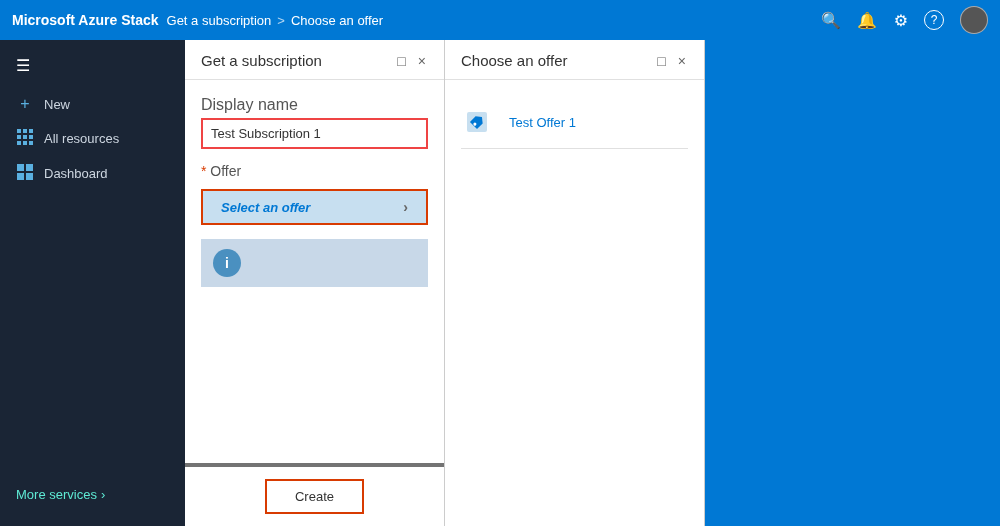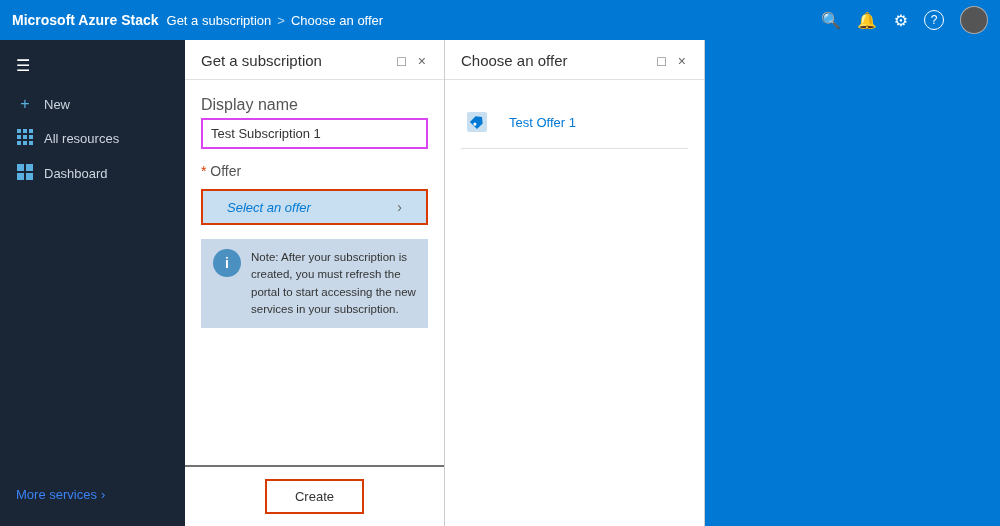--- a/index.html
+++ b/index.html
@@ -91,21 +91,21 @@
     }
     .sidebar-item.new-item .icon {
       color: #5aa0d0;
       font-size: 14px;
     }
     .more-services {
       display: flex;
       align-items: center;
       gap: 4px;
       padding: 8px 16px;
-      color: #3b82f6;
+      color: #5eead4;
       font-size: 13px;
       cursor: pointer;
       margin-top: auto;
       margin-bottom: 16px;
     }
 
     
     .content-area {
       flex: 1;
       background: #e5e5e5;
@@ -161,36 +161,37 @@
     .field-group {
       display: flex;
       flex-direction: column;
       gap: 4px;
     }
     .field-label {
       font-size: 16px;
       color: #555;
     }
     .field-input {
-      border: 2px solid #d946ef;
+      border: 2px solid #ef4444;
       padding: 6px 8px;
       font-size: 13px;
       color: #333;
       outline: none;
       width: 100%;
     }
 
     .offer-selector {
       border: 2px solid #d83b01;
       background: #c7dff0;
-      padding: 8px 24px;
+      padding: 8px 18px;
       display: flex;
       align-items: center;
       justify-content: space-between;
       cursor: pointer;
+      font-weight: bold;
     }
     .offer-label-required {
       font-size: 14px;
       color: #555;
       margin-bottom: 10px;
     }
     .offer-label-required::before {
       content: '* ';
       color: #d83b01;
     }
@@ -224,21 +225,21 @@
       flex-shrink: 0;
     }
     .info-text {
       font-size: 11.5px;
       color: #333;
       line-height: 1.5;
     }
 
     .panel-footer {
       padding: 12px 16px;
-      border-top: 2px solid #737373;
+      border-top: 4px solid #737373;
       display: flex;
       justify-content: center;
     }
     .create-btn {
       background: white;
       border: 2px solid #d83b01;
       color: #333;
       padding: 8px 28px;
       font-size: 13px;
       cursor: pointer;
@@ -369,21 +370,20 @@
         <div>
           <div class="offer-label-required">Offer</div>
           <div class="offer-selector">
             <span class="offer-placeholder">Select an offer</span>
             <span class="offer-arrow">›</span>
           </div>
         </div>
 
         <div class="info-box">
           <div class="info-icon">i</div>
-          <div class="info-text">Note: After your subscription is created, you must refresh the portal to start accessing the new services in your subscription.</div>
         </div>
       </div>
 
       <div class="panel-footer">
         <button class="create-btn">Create</button>
       </div>
     </div>
 
     <div class="panel offer-panel">
       <div class="panel-header">

